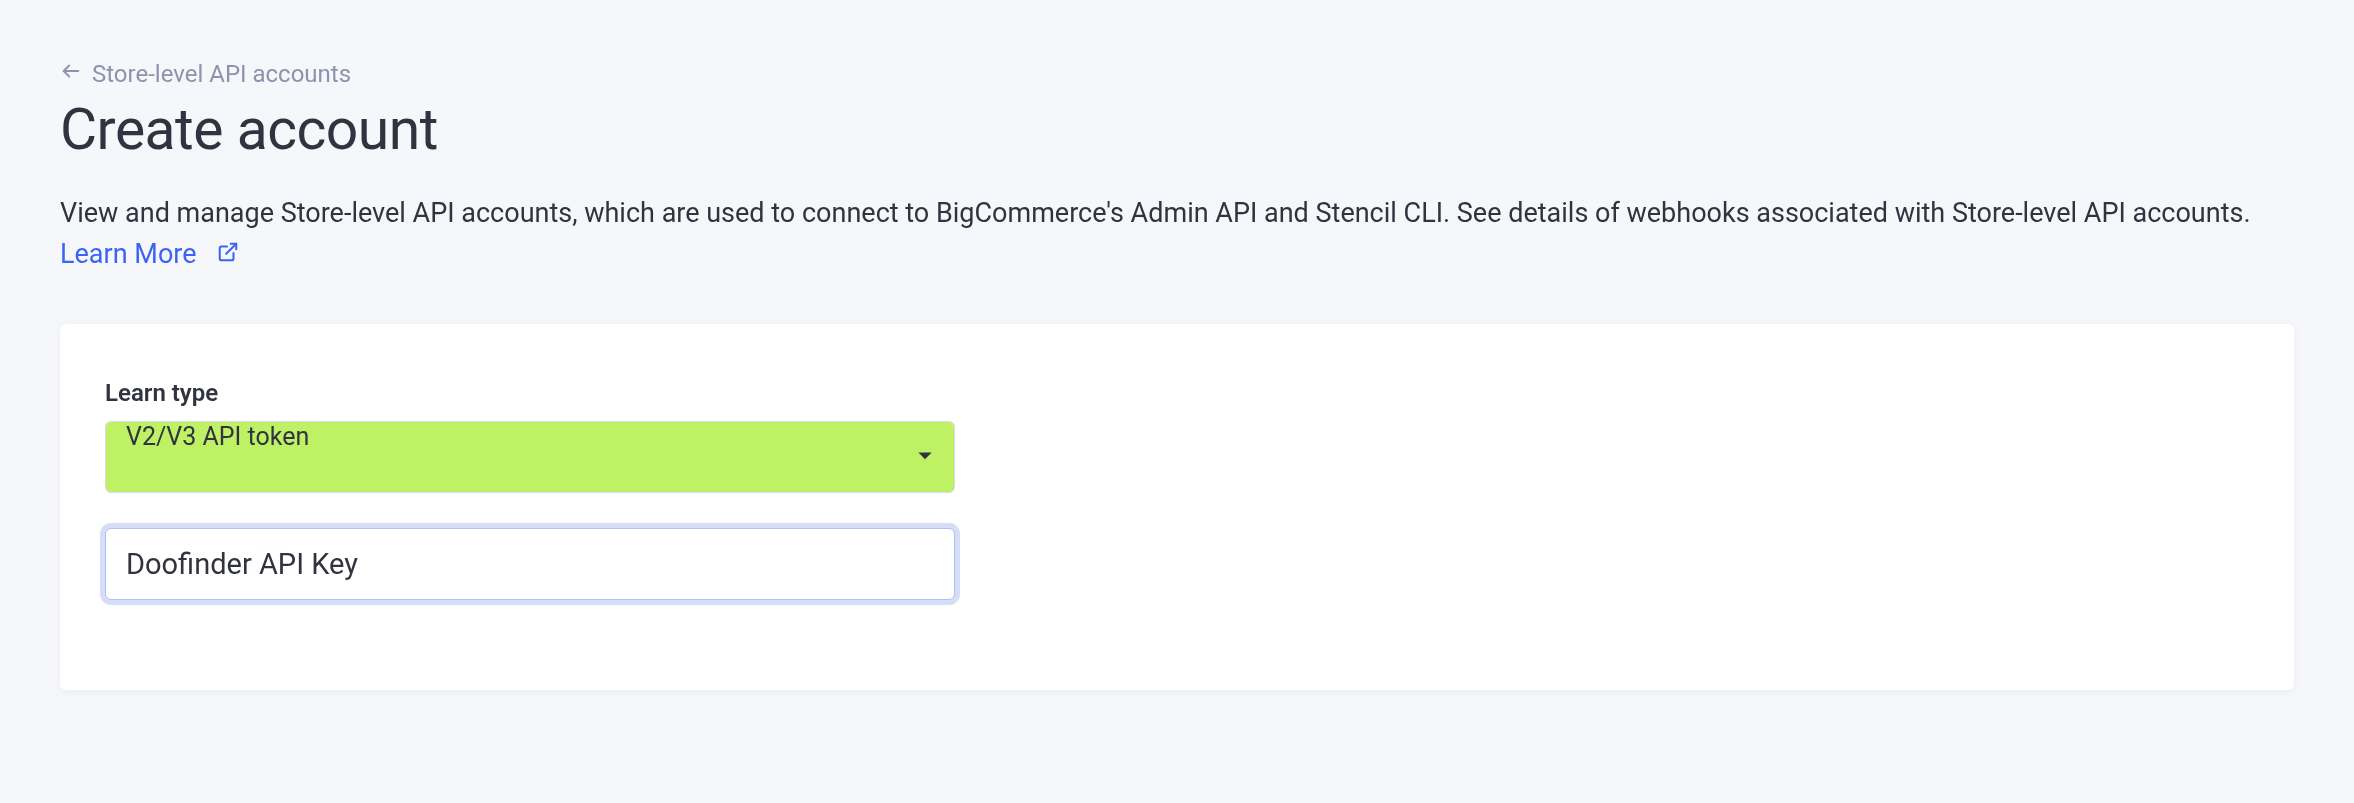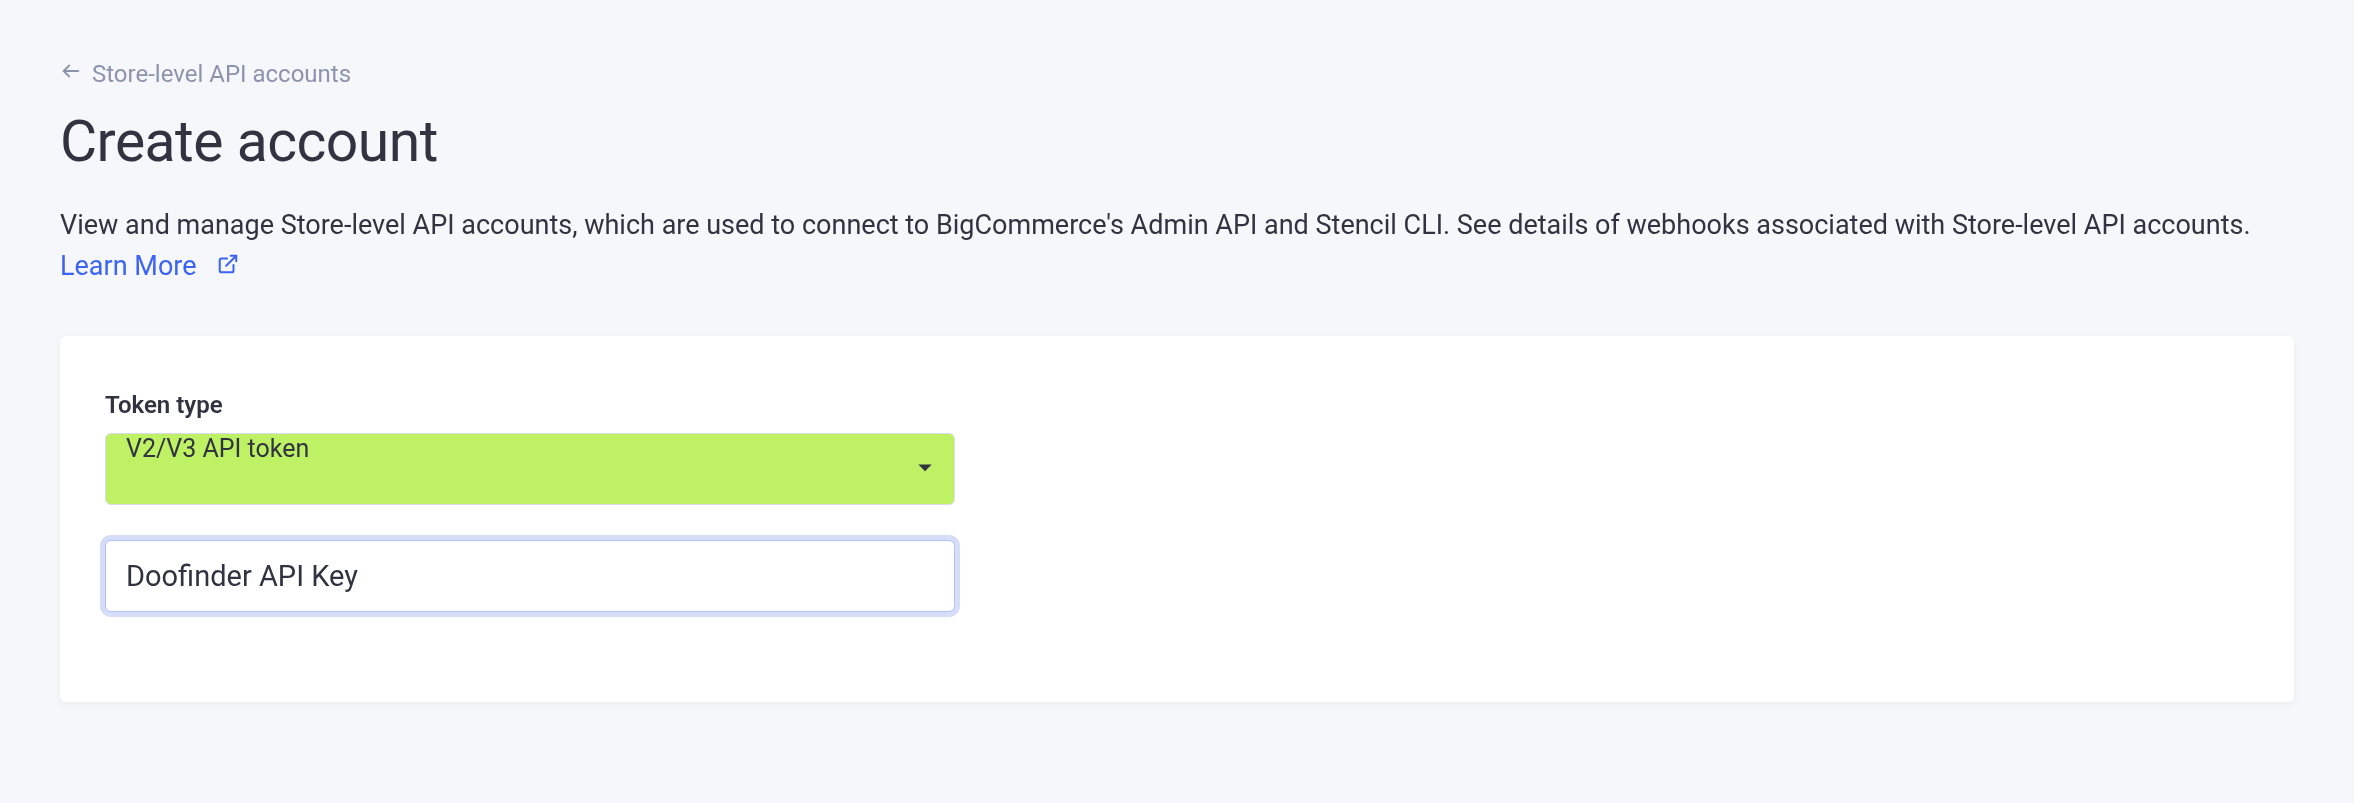--- a/index.html
+++ b/index.html
@@ -19,21 +19,21 @@
       padding: 60px 60px 0 60px;
     }
     .breadcrumb-link {
       display: inline-flex;
       align-items: center;
       gap: 10px;
       color: #8c93ad;
       font-size: 24px;
       text-decoration: none;
       cursor: pointer;
-      margin-bottom: 20px;
+      margin-bottom: 8px;
     }
     .breadcrumb-link svg {
       width: 22px;
       height: 22px;
       stroke: #8c93ad;
     }
     .page-title {
       font-size: 57px;
       font-weight: 400;
       color: #313440;
@@ -151,21 +151,21 @@
           <polyline points="15 3 21 3 21 9"></polyline>
           <line x1="10" y1="14" x2="21" y2="3"></line>
         </svg>
       </span>
     </a>
   </p>
 
   <div class="card">
 
     <div class="form-group">
-      <label class="form-label">Token type</label>
+      <label class="form-label">Learn type</label>
       <div class="select-wrapper">
         <div class="form-select">V2/V3 API token</div>
         <span class="select-caret">
           <svg viewBox="0 0 12 8">
               <path d="M1 1 L6 6 L11 1 Z"></path>
             </svg>
         </span>
       </div>
     </div>
 

